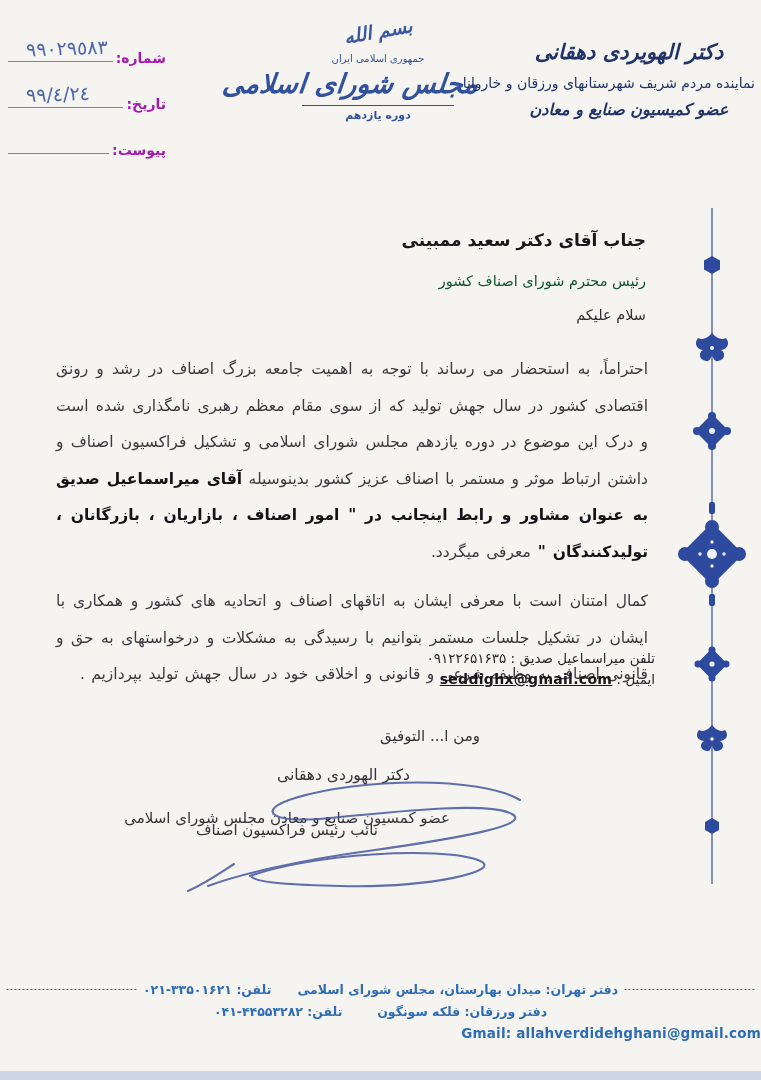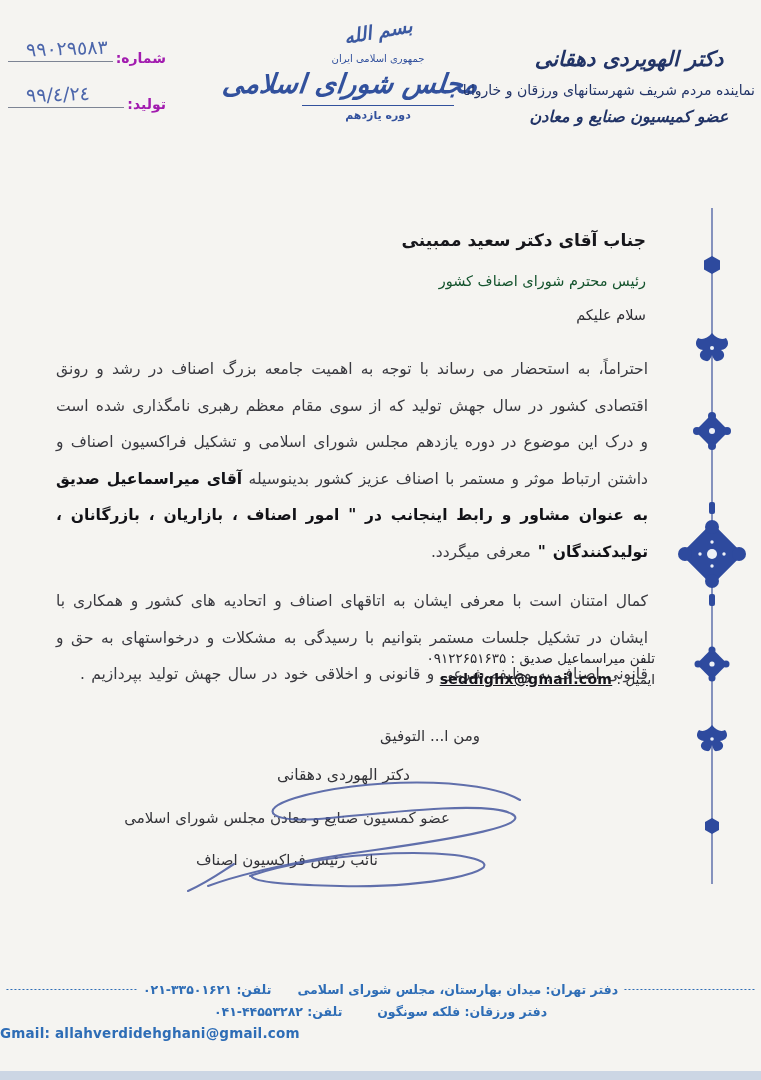--- a/index.html
+++ b/index.html
@@ -25,21 +25,21 @@
     direction:ltr;unicode-bidi:isolate;white-space:nowrap;
   }
   
   .emblem{position:absolute;left:278px;top:10px;width:200px;text-align:center;color:#32519d;direction:rtl;}
   .emblem-bismillah{font-size:19px;font-weight:bold;font-style:italic;transform:rotate(-10deg);height:42px;line-height:42px;opacity:.95;}
   .emblem-republic{font-size:10px;letter-spacing:1px;margin-top:1px;}
   .emblem-assembly{font-size:27px;font-weight:bold;font-style:italic;white-space:nowrap;transform:skewX(-6deg);margin-top:3px;line-height:1.25;}
   .emblem-divider{width:152px;border:0;border-top:1.6px solid #32519d;margin:4px auto 3px auto;}
   .emblem-term{font-size:11px;font-weight:bold;}
   
-  .sender{position:absolute;right:6px;top:47px;width:252px;text-align:center;color:#223467;direction:rtl;}
+  .sender{position:absolute;right:6px;top:40px;width:252px;text-align:center;color:#223467;direction:rtl;}
   .sender-name{font-size:21px;font-weight:bold;font-style:italic;white-space:nowrap;}
   .sender-t1{font-size:14px;margin-top:11px;white-space:nowrap;}
   .sender-t2{font-size:16px;font-weight:bold;font-style:italic;margin-top:9px;white-space:nowrap;}
   
   .recipient{position:absolute;right:115px;top:230px;text-align:right;direction:rtl;}
   .r-name{font-size:17px;font-weight:bold;color:#17171c;white-space:nowrap;}
   .r-title{font-size:14.5px;color:#14532d;margin-top:23px;white-space:nowrap;}
   .r-greet{font-size:14.5px;color:#2e2e34;margin-top:18px;white-space:nowrap;}
   
   .body-text{
@@ -58,52 +58,56 @@
     font-weight:bold;text-decoration:underline;color:#16161c;
     direction:ltr;unicode-bidi:isolate;display:inline-block;
     font-size:14px;letter-spacing:.3px;margin-left:4px;
   }
   .num-ltr{direction:ltr;unicode-bidi:isolate;}
   
   .closing-line{position:absolute;direction:rtl;white-space:nowrap;color:#333338;}
   .cl-benediction{right:281px;top:727px;font-size:15px;}
   .cl-name{right:351px;top:766px;font-size:15.5px;}
   .cl-title1{right:311px;top:809px;font-size:15px;}
-  .cl-title2{right:383px;top:851px;font-size:15px;}
+  .cl-title2{right:383px;top:821px;font-size:15px;}
   .signature{position:absolute;left:160px;top:772px;}
   
   .ornament{position:absolute;left:677px;top:198px;}
   
   .footer{position:absolute;left:0;right:0;top:982px;color:#2e6db6;font-weight:bold;direction:rtl;}
   .f-line1{display:flex;align-items:center;font-size:12.5px;}
   .f-dots{flex:1;height:3px;margin:0 5px;
     background-image:radial-gradient(circle, #2e6db6 0.9px, transparent 1.1px);
     background-size:4px 3px;background-repeat:repeat-x;background-position:center;}
   .f-gap{display:inline-block;width:26px;}
   .f-line2{text-align:center;font-size:12.5px;margin-top:7px;}
-  .f-line3{text-align:left;font-size:13.5px;margin-top:6px;direction:ltr;letter-spacing:.2px;}
+  .f-line3{text-align:right;font-size:13.5px;margin-top:6px;direction:ltr;letter-spacing:.2px;}
   .f-text{white-space:nowrap;}
   
   .bottom-band{position:absolute;left:0;right:0;bottom:0;height:9px;background:#ccd6e4;}
 </style>
 </head>
 <body>
 
 <div class="page">
 
   <div class="meta">
     <div class="meta-row">
       <span class="meta-label">شماره:</span>
       <span class="meta-line"></span>
       <span class="meta-hand">٩٩٠٢٩٥٨٣</span>
     </div>
     <div class="meta-row">
-      <span class="meta-label">تولید:</span>
+      <span class="meta-label">تاریخ:</span>
       <span class="meta-line"></span>
       <span class="meta-hand">٩٩/٤/٢٤</span>
+    </div>
+    <div class="meta-row">
+      <span class="meta-label">پیوست:</span>
+      <span class="meta-line"></span>
     </div>
   </div>
 
   <div class="emblem">
     <div class="emblem-bismillah">بسم الله</div>
     <div class="emblem-republic">جمهوری اسلامی ایران</div>
     <div class="emblem-assembly">مجلس شورای اسلامی</div>
     <hr class="emblem-divider">
     <div class="emblem-term">دوره یازدهم</div>
   </div>

